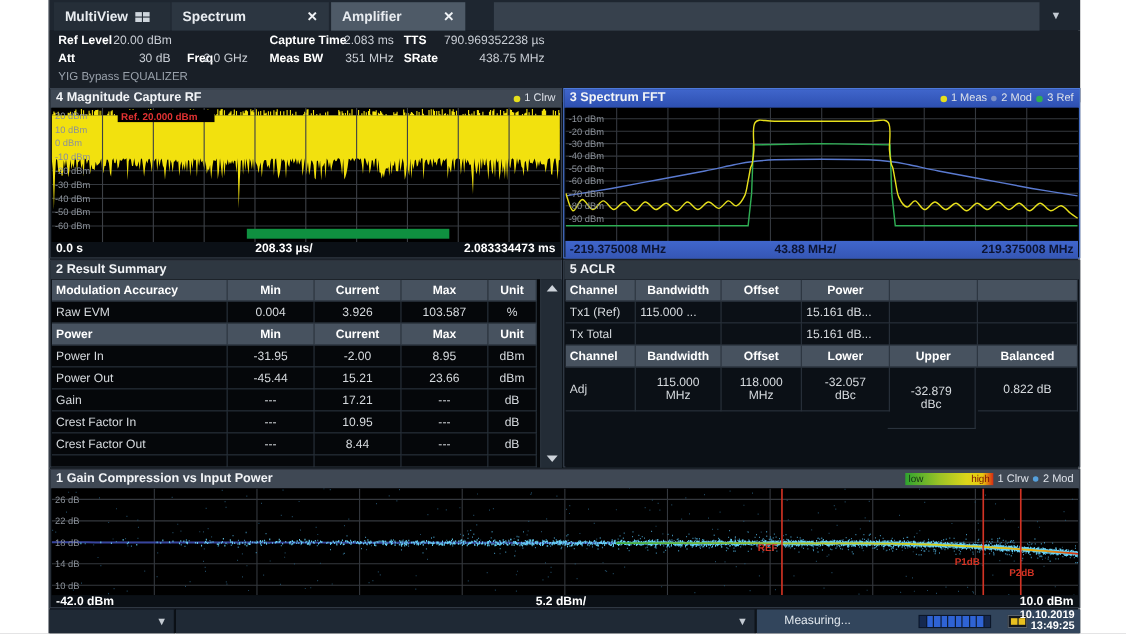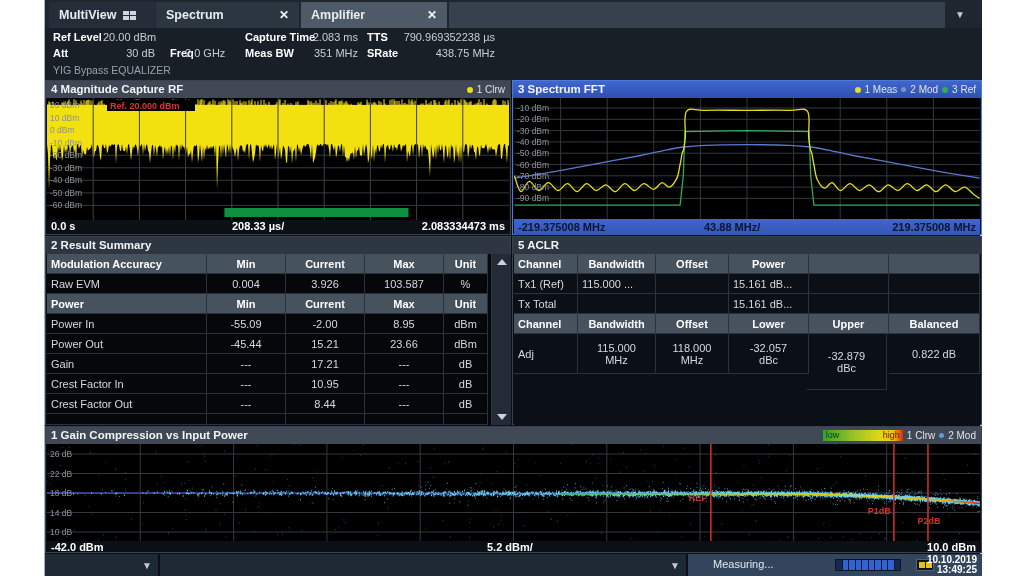--- a/index.html
+++ b/index.html
@@ -62,21 +62,21 @@
             <span></span>
             <span></span>
             <span></span>
             <span></span>
           </span>
       </div>
       <div class="tab" style="left:111px;width:143px;background:#2c3641;">
         <span>Spectrum</span>
         <span class="x">✕</span>
       </div>
-      <div class="tab" style="left:256px;width:146px;background:#4e5a67;">
+      <div class="tab" style="left:256px;width:122px;background:#4e5a67;">
         <span>Amplifier</span>
         <span class="x">✕</span>
       </div>
       <div class="tabstrip" style="left:404px;width:496px;"></div>
       <div class="ovf" style="left:910px;top:9px;">▼</div>
     </div>
 
     <div class="infobar">
       <span class="ib-label" style="left:8px;top:3px;">Ref Level</span>
       <span class="ib-value" style="left:58px;top:3px;width:52px;">20.00 dBm</span>
@@ -215,21 +215,21 @@
           <div class="cell num" style="left: 160px; top: 20px; width: 79px; height: 20px;">0.004</div>
           <div class="cell num" style="left: 239px; top: 20px; width: 79px; height: 20px;">3.926</div>
           <div class="cell num" style="left: 318px; top: 20px; width: 79px; height: 20px;">103.587</div>
           <div class="cell num" style="left: 397px; top: 20px; width: 44px; height: 20px;">%</div>
           <div class="cell hdr name" style="left: 0px; top: 40px; width: 160px; height: 20px;">Power</div>
           <div class="cell hdr num" style="left: 160px; top: 40px; width: 79px; height: 20px;">Min</div>
           <div class="cell hdr num" style="left: 239px; top: 40px; width: 79px; height: 20px;">Current</div>
           <div class="cell hdr num" style="left: 318px; top: 40px; width: 79px; height: 20px;">Max</div>
           <div class="cell hdr num" style="left: 397px; top: 40px; width: 44px; height: 20px;">Unit</div>
           <div class="cell name" style="left: 0px; top: 60px; width: 160px; height: 20px;">Power In</div>
-          <div class="cell num" style="left: 160px; top: 60px; width: 79px; height: 20px;">-55.09</div>
+          <div class="cell num" style="left: 160px; top: 60px; width: 79px; height: 20px;">-31.95</div>
           <div class="cell num" style="left: 239px; top: 60px; width: 79px; height: 20px;">-2.00</div>
           <div class="cell num" style="left: 318px; top: 60px; width: 79px; height: 20px;">8.95</div>
           <div class="cell num" style="left: 397px; top: 60px; width: 44px; height: 20px;">dBm</div>
           <div class="cell name" style="left: 0px; top: 80px; width: 160px; height: 20px;">Power Out</div>
           <div class="cell num" style="left: 160px; top: 80px; width: 79px; height: 20px;">-45.44</div>
           <div class="cell num" style="left: 239px; top: 80px; width: 79px; height: 20px;">15.21</div>
           <div class="cell num" style="left: 318px; top: 80px; width: 79px; height: 20px;">23.66</div>
           <div class="cell num" style="left: 397px; top: 80px; width: 44px; height: 20px;">dBm</div>
           <div class="cell name" style="left: 0px; top: 100px; width: 160px; height: 20px;">Gain</div>
           <div class="cell num" style="left: 160px; top: 100px; width: 79px; height: 20px;">---</div>

